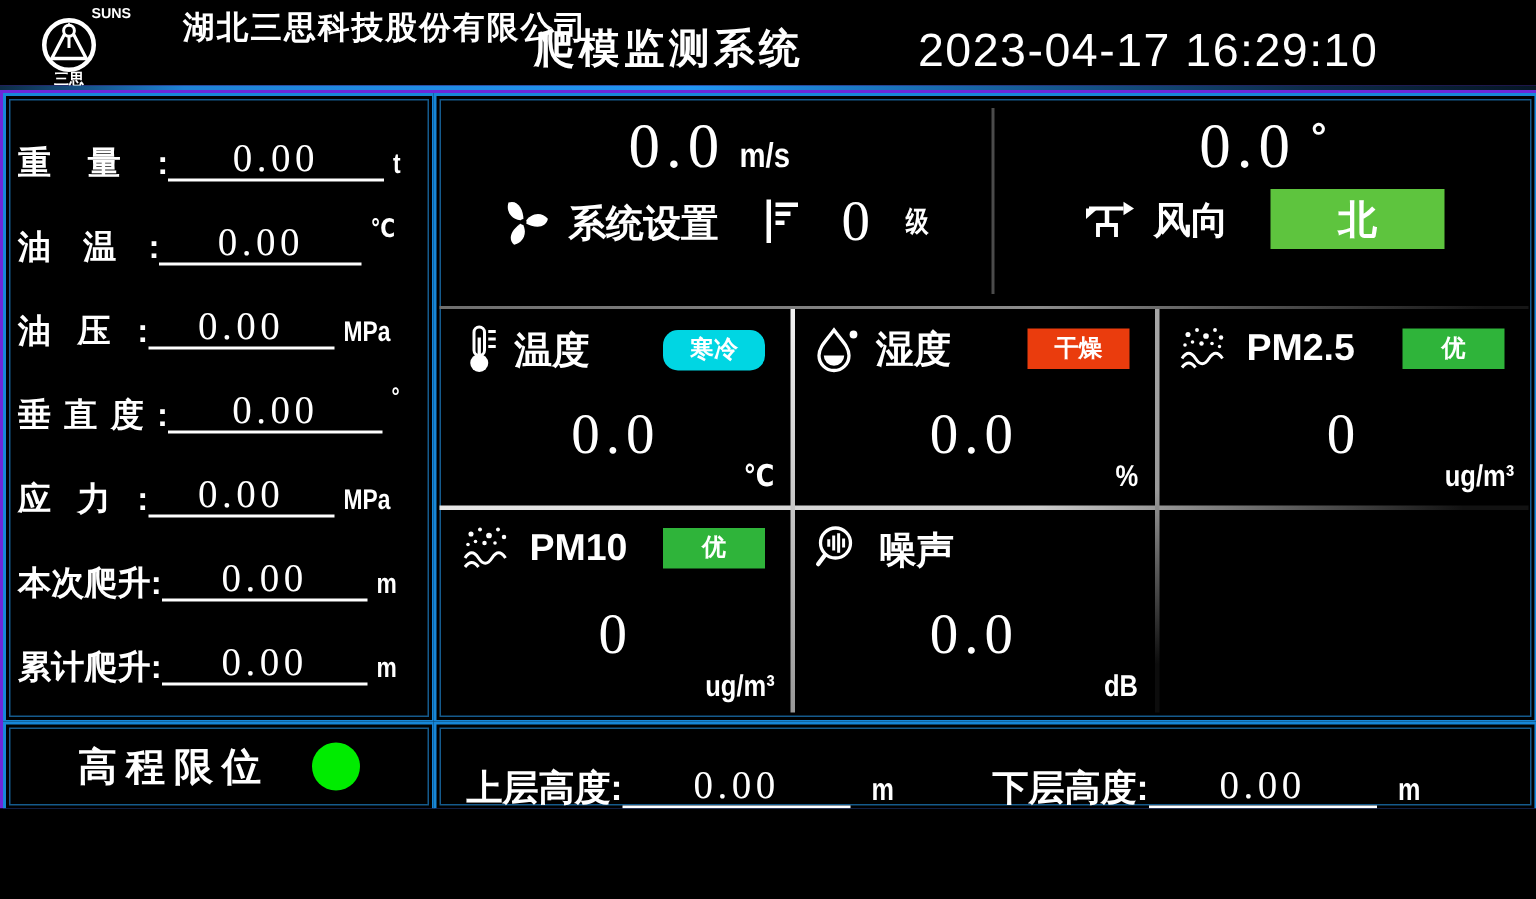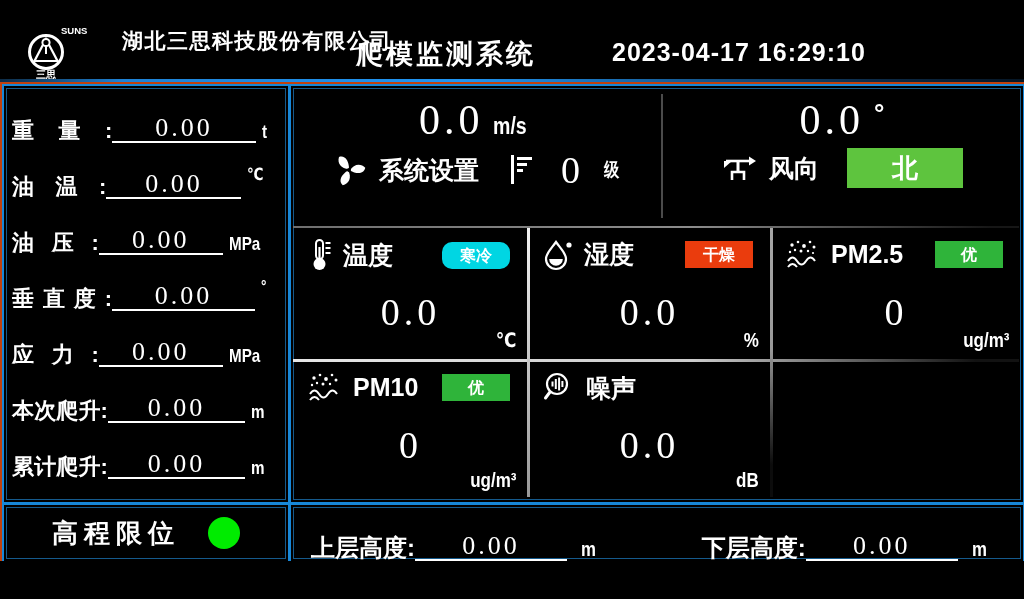--- a/index.html
+++ b/index.html
@@ -1,26 +1,26 @@
 <!DOCTYPE html>
 <html><head>
 <meta charset="utf-8">
 <style>
   html,body{margin:0;padding:0;background:#000;}
-  .screen{position:relative;width:1024px;height:539px;background:#c2410c;overflow:hidden;
-          font-family:"Liberation Sans","DejaVu Sans",sans-serif;color:#fff;margin-top:22px;}
+  .screen{position:relative;width:1024px;height:539px;background:#6d28d9;overflow:hidden;
+          font-family:"Liberation Sans","DejaVu Sans",sans-serif;color:#fff;}
 
   
   .header{position:absolute;top:0;left:0;width:100%;height:57px;background:#000;}
   .logo-svg{position:absolute;left:24px;top:2px;}
   .company{position:absolute;left:122px;top:7px;line-height:1.15;}
   .company-cn{font-size:21px;font-weight:bold;letter-spacing:1.5px;}
   .company-en{font-size:13px;letter-spacing:.6px;color:#e6e6e6;}
   .app-title{position:absolute;left:356px;top:14px;font-size:27px;font-weight:bold;letter-spacing:3px;}
-  .datetime{position:absolute;left:612px;top:16px;font-size:25px;font-weight:bold;letter-spacing:1px;}
+  .datetime{position:absolute;left:612px;top:16px;font-size:31px;font-weight:normal;letter-spacing:1px;}
   .hdr-line{position:absolute;top:57px;left:0;width:100%;height:3px;
             background:linear-gradient(90deg,#0e2c46 0%,#1f83d6 12%,#2196f3 45%,#0d2c49 85%,#061625 100%);}
 
   
   .panel{position:absolute;background:#000;border:2px solid #1787d8;
          box-shadow:inset 0 0 0 2px #000, inset 0 0 0 3px #155a8c;}
   .left-panel{left:2px;top:62px;width:284px;height:416px;}
   .main-panel{left:289px;top:62px;width:732px;height:416px;}
   .limit-panel{left:2px;top:481px;width:284px;height:56px;}
   .heights-panel{left:289px;top:481px;width:732px;height:56px;}
@@ -70,21 +70,21 @@
          text-align:center;font-size:16px;font-weight:bold;color:#fff;}
   .cell-val{position:absolute;top:64px;left:0;right:0;text-align:center;
             font-family:"Liberation Serif","DejaVu Serif",serif;font-size:38px;letter-spacing:4px;}
   .cell-unit{position:absolute;right:12px;bottom:7px;font-size:20px;font-weight:bold;
              transform:scaleX(.85);transform-origin:right bottom;}
 
   
   .limit-inner{height:100%;display:flex;align-items:center;justify-content:center;gap:28px;}
   .limit-label{font-size:26px;font-weight:bold;letter-spacing:6px;text-align:center;}
   .limit-dot{width:32px;height:32px;border-radius:50%;}
-  .heights-inner{height:100%;display:flex;align-items:flex-end;padding:0 10px 9px 20px;gap:40px;}
+  .heights-inner{height:100%;display:flex;align-items:flex-end;padding:0 10px 9px 20px;}
   .hgroup{display:flex;align-items:flex-end;}
   .hgroup.second{margin-left:62px;}
   .hlabel{font-size:24px;font-weight:bold;line-height:1.1;}
   .hvalue{display:inline-block;width:152px;text-align:center;border-bottom:2px solid #fff;
           font-family:"Liberation Serif","DejaVu Serif",serif;font-size:26px;line-height:1.05;letter-spacing:3px;}
   .hunit{font-size:21px;font-weight:bold;margin-left:14px;transform:scaleX(.8);transform-origin:left bottom;}
 
   
   .taskbar{position:absolute;top:540px;left:0;width:100%;height:59px;background:#2c4156;}
   .settings-btn{position:absolute;left:8px;top:5px;width:148px;height:48px;border-radius:10px;

